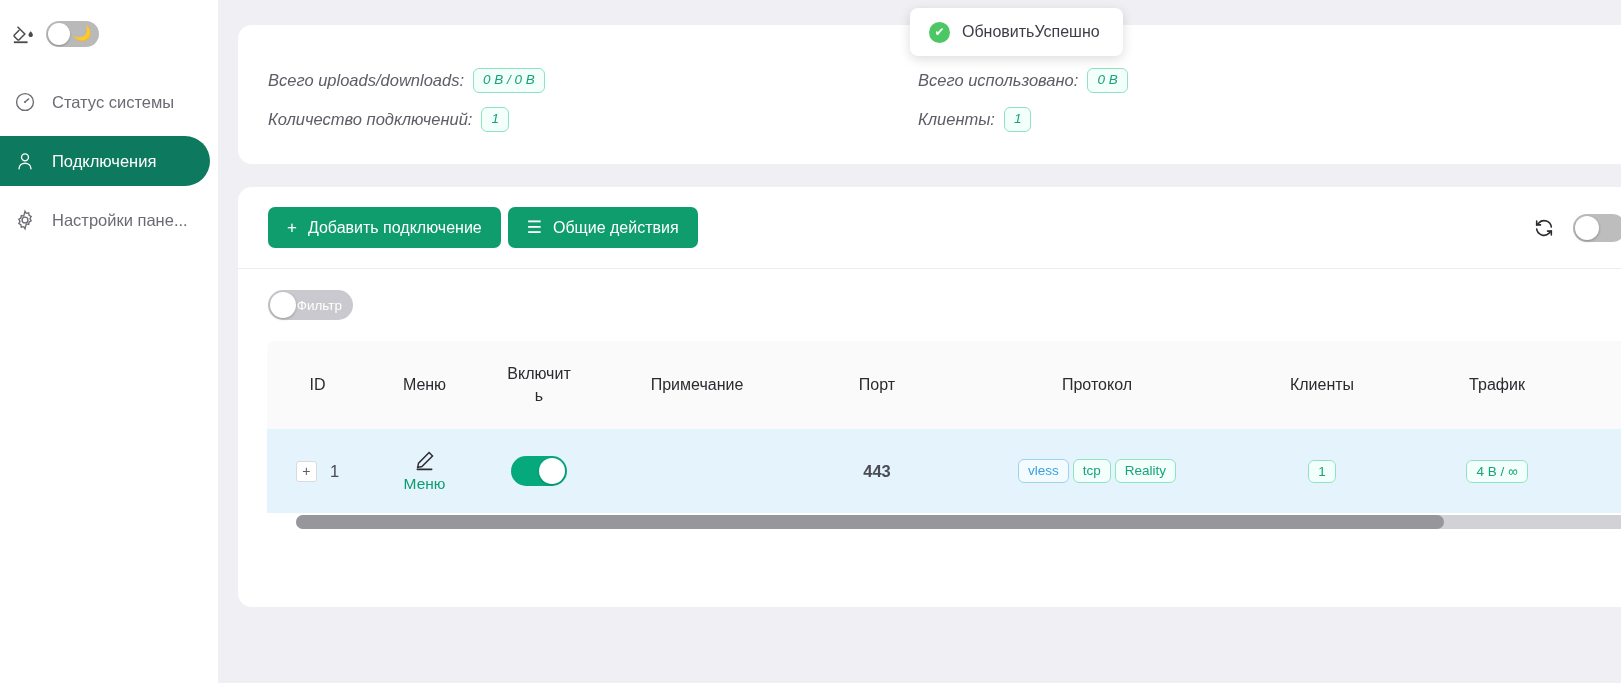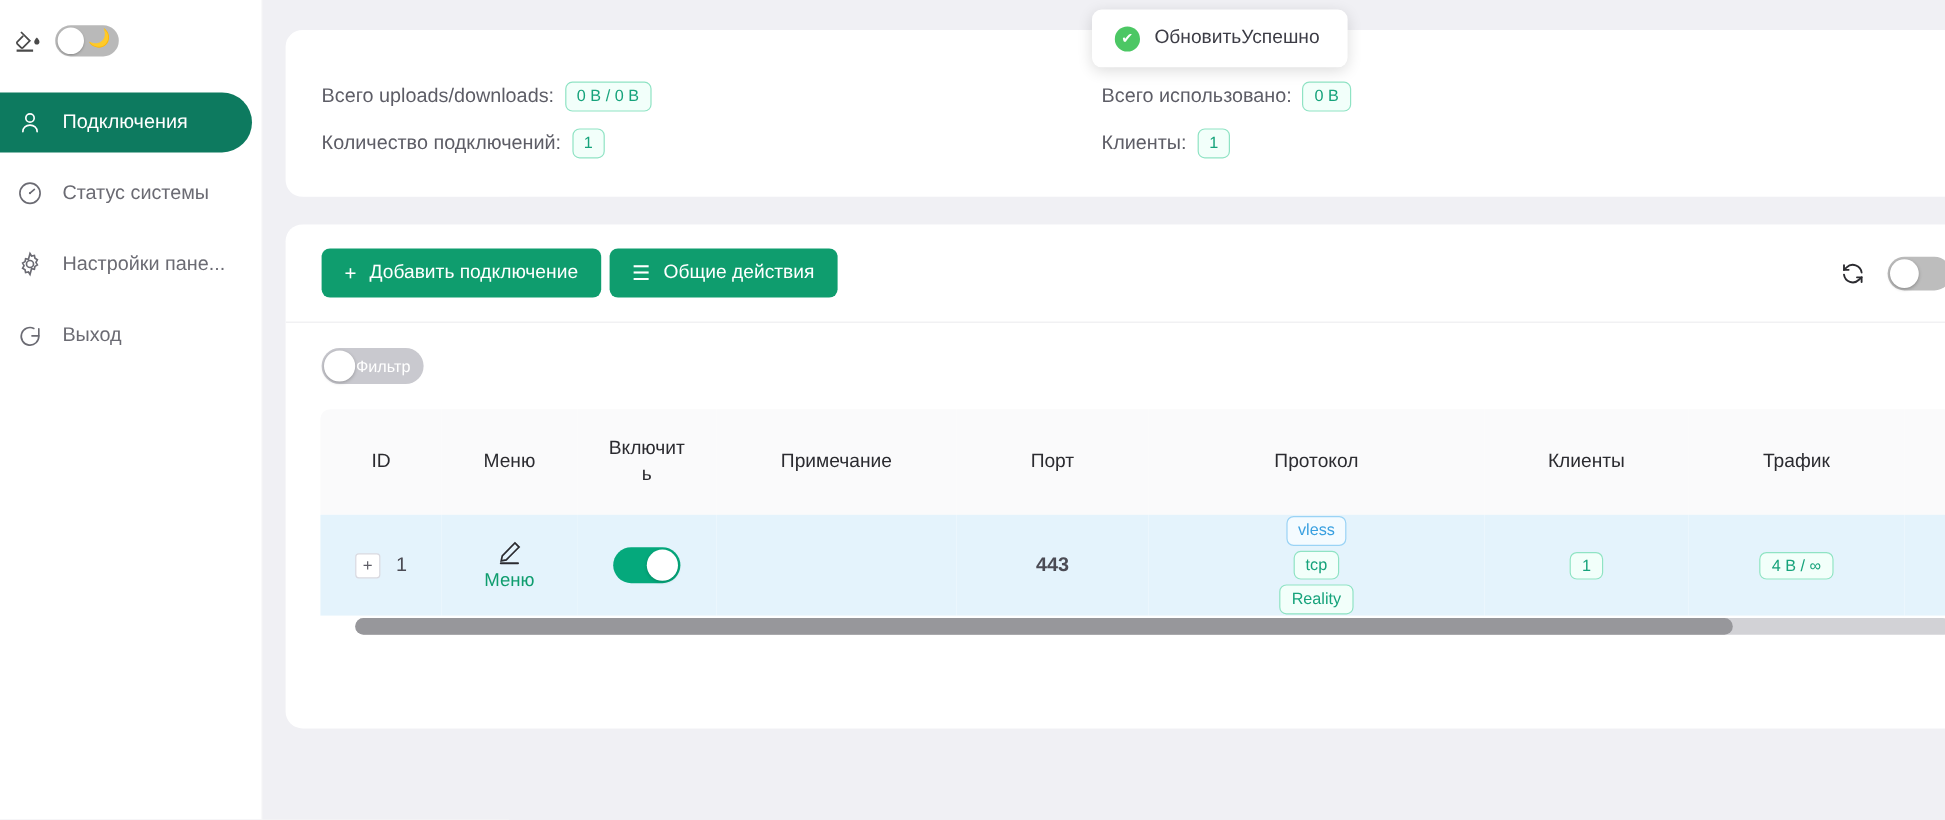--- a/index.html
+++ b/index.html
@@ -60,21 +60,21 @@
   }
 
   .card {
     background: #ffffff;
     border-radius: 14px;
     width: 1420px;
     position: relative;
   }
   .card-stats { height: 139px; padding: 36px 30px 0 30px; position: relative; }
   .stats-grid { display: flex; }
-  .stats-col { width: 650px; }
+  .stats-col { width: 650px; font-style: italic; }
   .stat-line {
     display: flex; align-items: center; gap: 9px;
     height: 39px; font-size: 16.5px; color: #5d5d66;
   }
   .badge {
     border: 1px solid #8fe3c4; border-radius: 6px;
     background: #f2fffa; color: #16a37b;
     font-size: 13.5px; padding: 3px 9px; line-height: 1.25;
     white-space: nowrap;
     text-align: right;
@@ -189,21 +189,21 @@
   .on-toggle {
     width: 56px; height: 30px; border-radius: 15px;
     background: #05a97c; position: relative; cursor: pointer;
     margin: 0 auto;
   }
   .on-toggle .knob {
     width: 26px; height: 26px; border-radius: 50%;
     background: #fff; position: absolute; right: 2px; top: 2px;
     box-shadow: 0 1px 3px rgba(0,0,0,.2);
   }
-  .tags { display: flex; align-items: center; justify-content: center; gap: 4px; flex-direction: column; }
+  .tags { display: flex; align-items: center; justify-content: center; gap: 4px; }
 
   .hscroll {
     position: absolute; left: 29px; top: 0; height: 14px;
     width: 1330px; background: #d2d2d6; border-radius: 7px;
   }
   .hscroll .thumb {
     height: 14px; width: 1148px; background: #97979b; border-radius: 7px;
   }
   .scroll-holder { position: relative; height: 14px; margin-top: 2px; }
 </style>
@@ -222,60 +222,51 @@
           <line x1="2" y1="21" x2="17" y2="21" stroke-width="2"></line>
         </svg>
       </span>
       <div class="dark-toggle">
         <span class="knob"></span>
         <span class="moon">🌙</span>
       </div>
     </div>
 
     <nav class="nav">
-      <div class="nav-item active">
-        <span class="ico">
-          <svg viewBox="0 0 24 24" width="22" height="22" fill="none" stroke="currentColor" stroke-width="1.5">
-            <circle cx="12" cy="8" r="3.8"></circle>
-            <path d="M5.5 20.5c0-3.6 2.9-6 6.5-6s6.5 2.4 6.5 6" stroke-linecap="round"></path>
-          </svg>
-        </span>
-        <span>Подключения</span>
-      </div>
-
       <div class="nav-item">
         <span class="ico">
           <svg viewBox="0 0 24 24" width="22" height="22" fill="none" stroke="currentColor" stroke-width="1.5">
             <circle cx="12" cy="12" r="9.2"></circle>
             <path d="M12 12l4-3.4" stroke-linecap="round"></path>
             <circle cx="12" cy="12" r="1" fill="currentColor" stroke="none"></circle>
           </svg>
         </span>
         <span>Статус системы</span>
       </div>
 
+      <div class="nav-item active">
+        <span class="ico">
+          <svg viewBox="0 0 24 24" width="22" height="22" fill="none" stroke="currentColor" stroke-width="1.5">
+            <circle cx="12" cy="8" r="3.8"></circle>
+            <path d="M5.5 20.5c0-3.6 2.9-6 6.5-6s6.5 2.4 6.5 6" stroke-linecap="round"></path>
+          </svg>
+        </span>
+        <span>Подключения</span>
+      </div>
+
       <div class="nav-item">
         <span class="ico">
           <svg viewBox="0 0 24 24" width="22" height="22" fill="none" stroke="currentColor" stroke-width="1.5">
             <circle cx="12" cy="12" r="3.2"></circle>
             <path d="M12 2.5l1.4 2.2 2.6-.5.5 2.6 2.2 1.4-1.3 2.3 1.3 2.3-2.2 1.4-.5 2.6-2.6-.5L12 21.5l-1.4-2.2-2.6.5-.5-2.6-2.2-1.4 1.3-2.3-1.3-2.3 2.2-1.4.5-2.6 2.6.5z"></path>
           </svg>
         </span>
         <span>Настройки пане...</span>
       </div>
 
-      <div class="nav-item">
-        <span class="ico">
-          <svg viewBox="0 0 24 24" width="22" height="22" fill="none" stroke="currentColor" stroke-width="1.5">
-            <path d="M15.5 6.2A8 8 0 1 0 20 13" stroke-linecap="round"></path>
-            <path d="M20 13V6.6M20 13h-6.2" stroke-linecap="round"></path>
-          </svg>
-        </span>
-        <span>Выход</span>
-      </div>
     </nav>
   </aside>
 
   <main class="main">
 
     <section class="card card-stats">
       <div class="stats-grid">
         <div class="stats-col">
           <div class="stat-line">
             <span>Всего uploads/downloads:</span>

